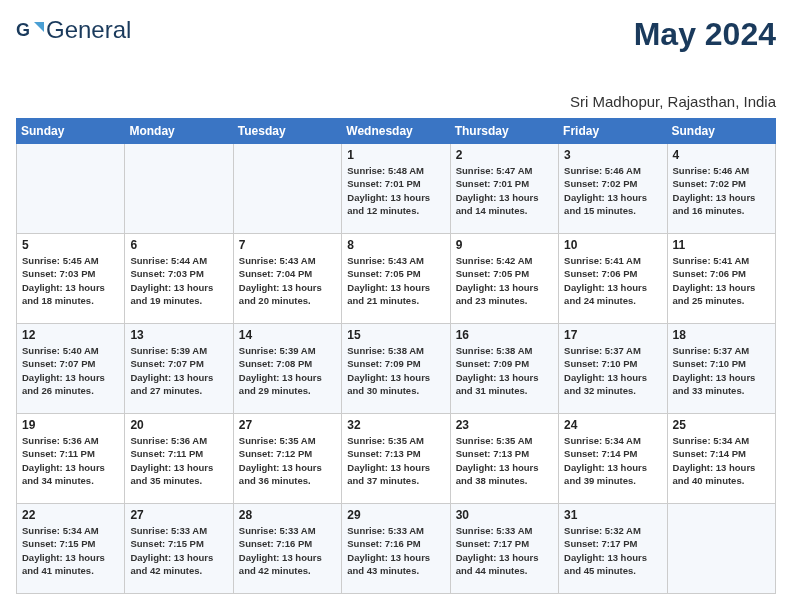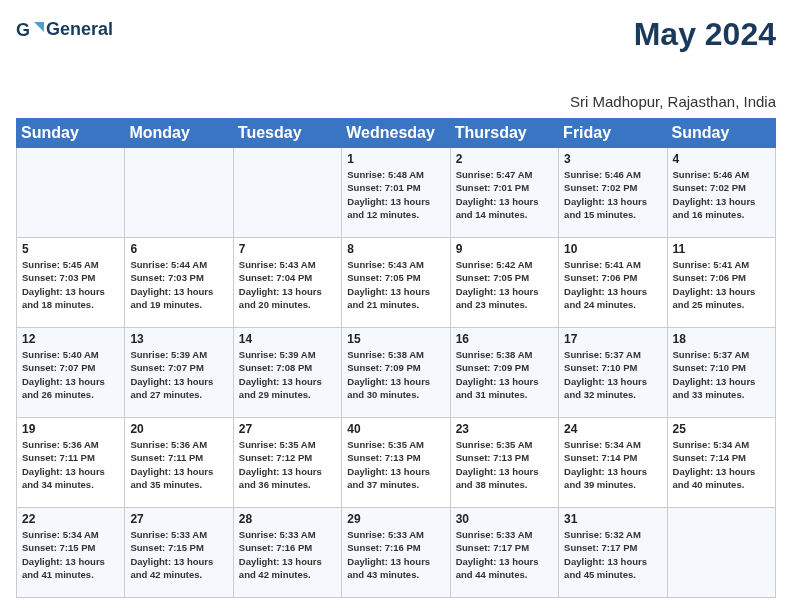--- a/index.html
+++ b/index.html
@@ -14,22 +14,22 @@
       display: flex;
       justify-content: space-between;
       align-items: flex-start;
       margin-bottom: 8px;
     }
     .logo {
       display: flex;
       align-items: center;
     }
     .logo-text {
-      font-size: 18px;
-      font-weight: bold;
+      font-size: 24px;
+      font-weight: normal;
       color: #1a3a5c;
       line-height: 1.1;
     }
     .logo-text span {
       color: #4a9fd4;
     }
     .logo-icon {
       width: 28px;
       height: 28px;
       margin-right: 2px;
@@ -48,21 +48,21 @@
       margin-top: 40px;
     }
     table {
       width: 100%;
       border-collapse: collapse;
       table-layout: fixed;
     }
     thead tr th {
       background: #3a75c4;
       color: #fff;
-      font-size: 16px;
+      font-size: 12px;
       font-weight: bold;
       padding: 5px 4px;
       text-align: left;
       border: 1px solid #3a75c4;
     }
     tbody tr td {
       border: 1px solid #ccc;
       vertical-align: top;
       padding: 4px 5px;
       font-size: 10px;
@@ -269,21 +269,21 @@
 and 35 minutes.</div>
         </td>
         <td>
           <span class="day-num">27</span>
           <div class="cell-info">Sunrise: 5:35 AM
 Sunset: 7:12 PM
 Daylight: 13 hours
 and 36 minutes.</div>
         </td>
         <td>
-          <span class="day-num">40</span>
+          <span class="day-num">32</span>
           <div class="cell-info">Sunrise: 5:35 AM
 Sunset: 7:13 PM
 Daylight: 13 hours
 and 37 minutes.</div>
         </td>
         <td>
           <span class="day-num">23</span>
           <div class="cell-info">Sunrise: 5:35 AM
 Sunset: 7:13 PM
 Daylight: 13 hours

